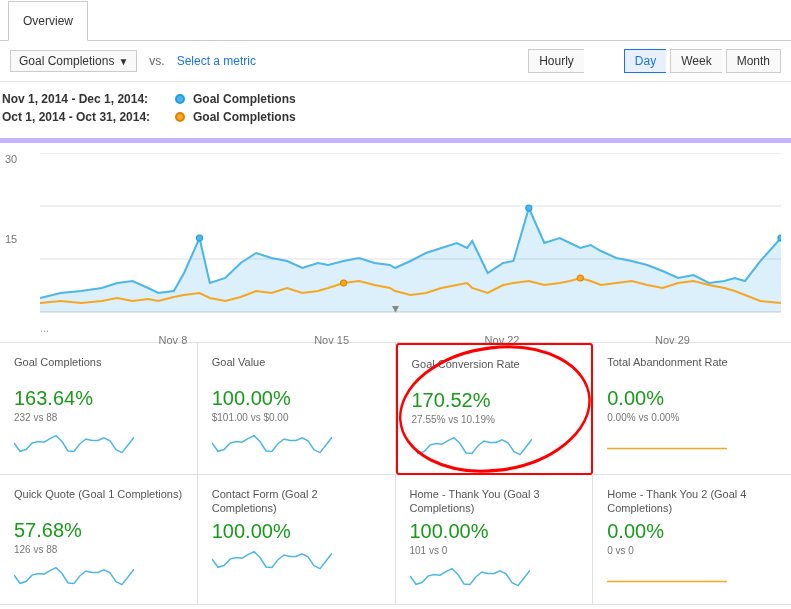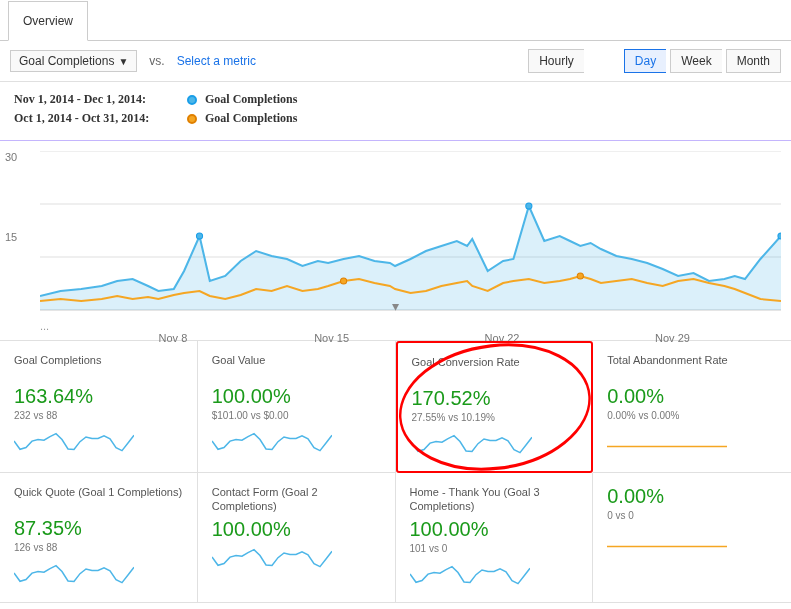--- a/index.html
+++ b/index.html
@@ -13,21 +13,21 @@
     .metric-select { display: flex; align-items: center; gap: 6px; }
     .dropdown-btn { display: flex; align-items: center; gap: 4px; border: 1px solid #ccc; padding: 3px 8px; background: #f9f9f9; cursor: pointer; font-size: 12px; }
     .dropdown-arrow { font-size: 10px; }
     .vs-label { color: #666; margin: 0 6px; }
     .select-metric { color: #1a73e8; cursor: pointer; text-decoration: none; }
     .time-btns { margin-left: auto; display: flex; gap: 4px; }
     .time-btn { padding: 4px 10px; border: 1px solid #ccc; background: #f9f9f9; cursor: pointer; font-size: 12px; color: #333; }
     .time-btn.active { background: #e8f0fe; color: #1a73e8; border-color: #1a73e8; margin-left: 36px; }
     .time-btn:not(:last-child) { border-right: none; }
 
-    .legend { padding: 10px 14px; border-bottom: 1px solid #c4b5fd; font-family: Liberation Serif, serif; }
+    .legend { padding: 10px 2px; border-bottom: 5px solid #c4b5fd; }
     .legend-item { display: flex; align-items: center; gap: 8px; margin-bottom: 4px; font-size: 12px; font-weight: bold; }
     .legend-dot { width: 10px; height: 10px; border-radius: 50%; display: inline-block; }
     .legend-dot.blue { background: #4db6e8; border: 2px solid #1a9ee8; }
     .legend-dot.orange { background: #f5a623; border: 2px solid #e08000; }
     .legend-date { color: #333; min-width: 165px; display: inline-block; }
 
     .chart-area { position: relative; padding: 10px 10px 20px 40px; border-bottom: 1px solid #e0e0e0; height: 200px; }
     .chart-y-labels { position: absolute; left: 5px; top: 10px; height: 160px; display: flex; flex-direction: column; justify-content: space-between; font-size: 11px; color: #777; }
     .chart-svg { width: 100%; height: 160px; }
     .x-labels { display: flex; justify-content: space-around; padding: 4px 0 0 0; font-size: 11px; color: #777; position: absolute; bottom: 8px; left: 40px; right: 10px; }
@@ -162,21 +162,21 @@
       <div class="mini-chart"><svg width="120" height="28" viewBox="0 0 120 28">
           <polyline fill="none" stroke="#f5a623" stroke-width="1.5" points="0,19.599999999999998 120,19.599999999999998"></polyline>
         </svg></div>
 
     </div>
   </div>
 
 <div class="metrics-grid" id="metrics-row2">
     <div class="metric-card">
       <div class="metric-title">Quick Quote (Goal 1 Completions)</div>
-      <div class="metric-value">87.35%</div>
+      <div class="metric-value">57.68%</div>
       <div class="metric-sub">126 vs 88</div>
       <div class="mini-chart"><svg width="120" height="28" viewBox="0 0 120 28">
           <polyline fill="none" stroke="#4db6e8" stroke-width="1.5" points="0,14 6,22.29411649181335 12,20.5619216504885 18,14.142658612646514 24,12.532093146638816 30,13.211184935251387 36,9.671486287951982 42,6.693617132879394 48,12.553003557101222 54,21.977144889301403 60,22.537300840368758 66,14.66236178787408 72,9.950090325575406 78,11.455200664364481 84,11.471556179236321 90,8.831864442155352 96,11.766745502582738 102,20.591204305227652 108,23.619450372913676 114,16.023369572375604 120,8.320453603638162"></polyline>
         </svg></div>
 
     </div>
     <div class="metric-card">
       <div class="metric-title">Contact Form (Goal 2 Completions)</div>
       <div class="metric-value">100.00%</div>
       <div class="mini-chart"><svg width="120" height="28" viewBox="0 0 120 28">
@@ -187,20 +187,21 @@
     <div class="metric-card">
       <div class="metric-title">Home - Thank You (Goal 3 Completions)</div>
       <div class="metric-value">100.00%</div>
       <div class="metric-sub">101 vs 0</div>
       <div class="mini-chart"><svg width="120" height="28" viewBox="0 0 120 28">
           <polyline fill="none" stroke="#4db6e8" stroke-width="1.5" points="0,14 6,22.29411649181335 12,20.5619216504885 18,14.142658612646514 24,12.532093146638816 30,13.211184935251387 36,9.671486287951982 42,6.693617132879394 48,12.553003557101222 54,21.977144889301403 60,22.537300840368758 66,14.66236178787408 72,9.950090325575406 78,11.455200664364481 84,11.471556179236321 90,8.831864442155352 96,11.766745502582738 102,20.591204305227652 108,23.619450372913676 114,16.023369572375604 120,8.320453603638162"></polyline>
         </svg></div>
 
     </div>
     <div class="metric-card">
+      <div class="metric-title">Home - Thank You 2 (Goal 4 Completions)</div>
       <div class="metric-value">0.00%</div>
       <div class="metric-sub">0 vs 0</div>
       <div class="mini-chart"><svg width="120" height="28" viewBox="0 0 120 28">
           <polyline fill="none" stroke="#f5a623" stroke-width="1.5" points="0,19.599999999999998 120,19.599999999999998"></polyline>
         </svg></div>
 
     </div>
   </div>
 
 </body></html>

